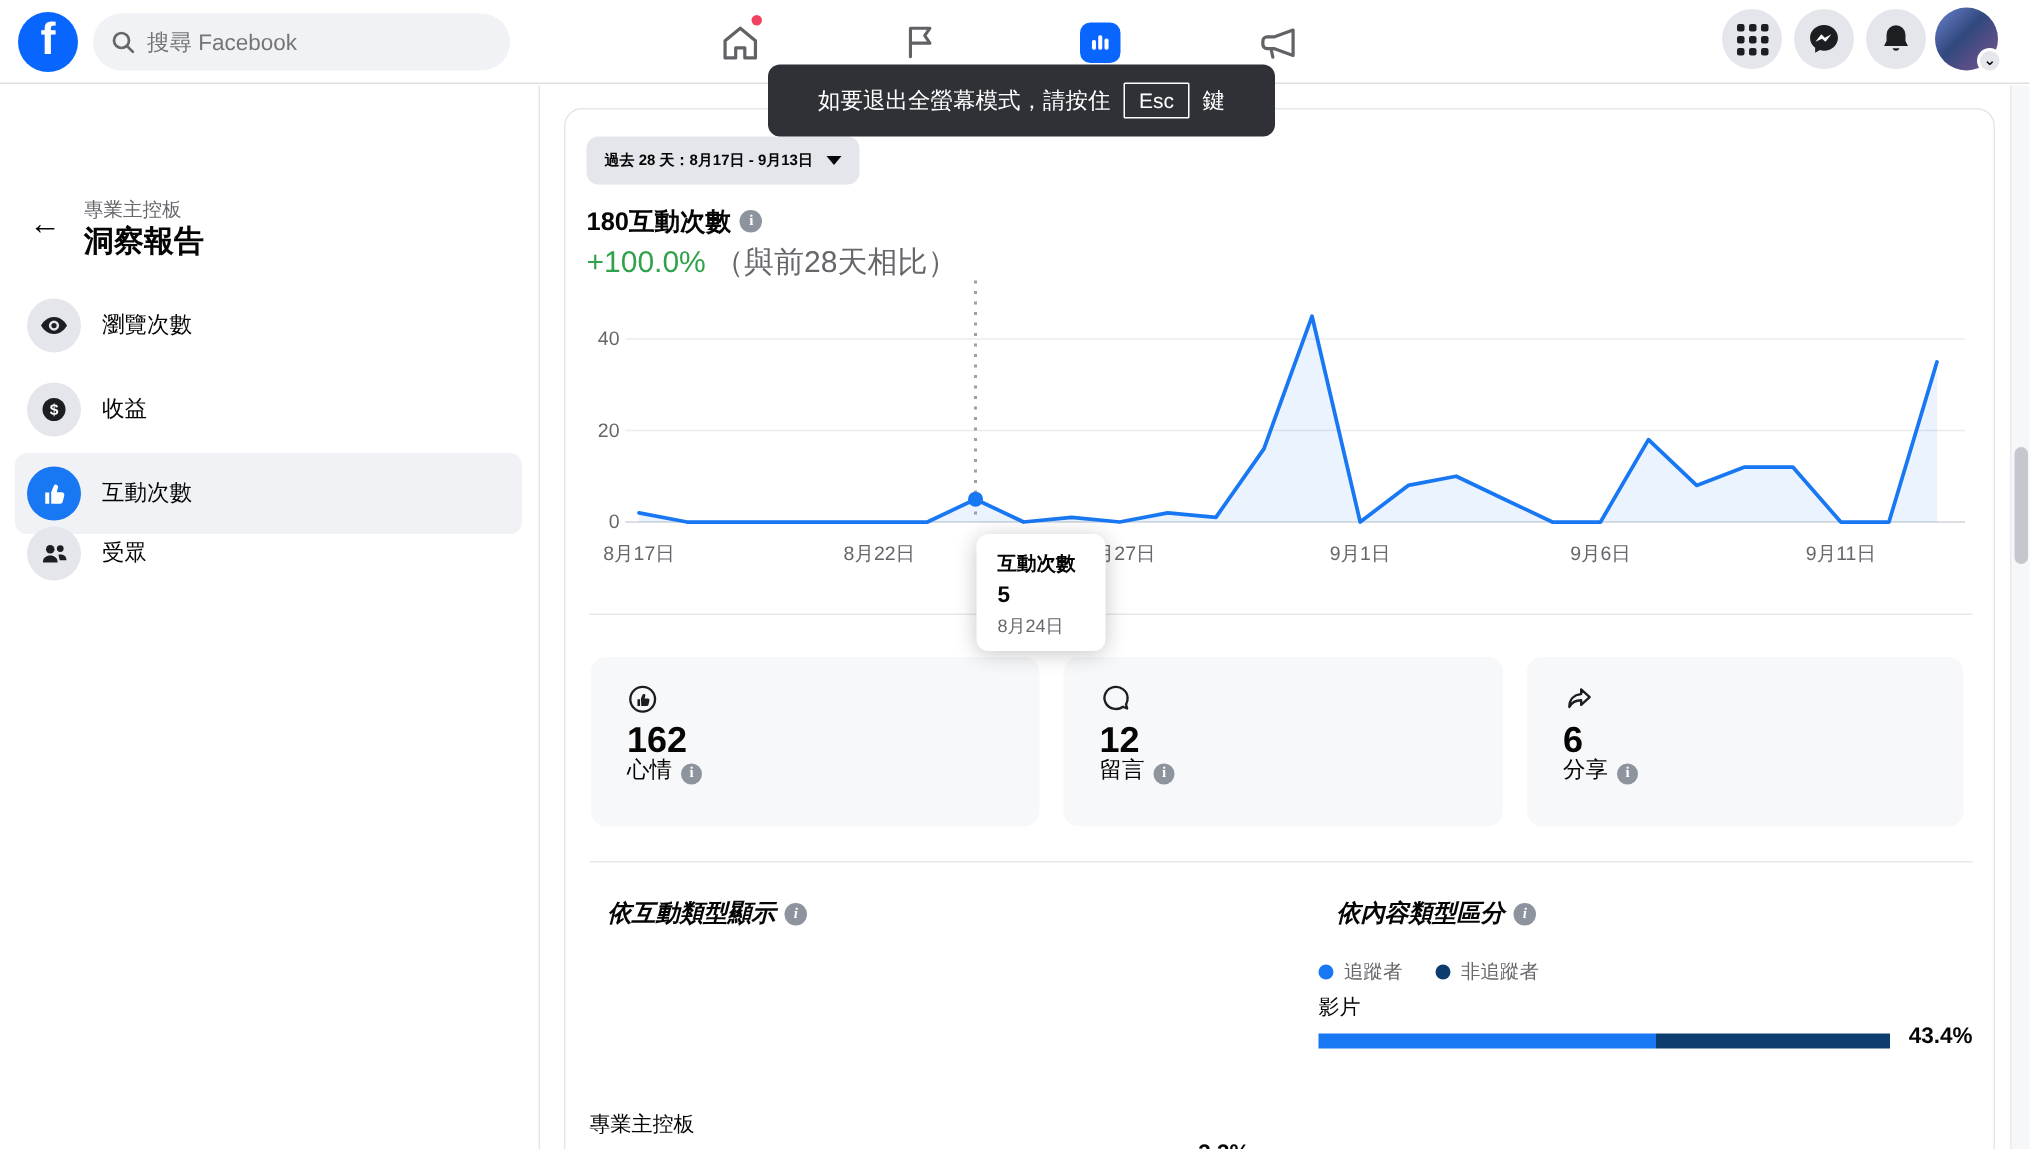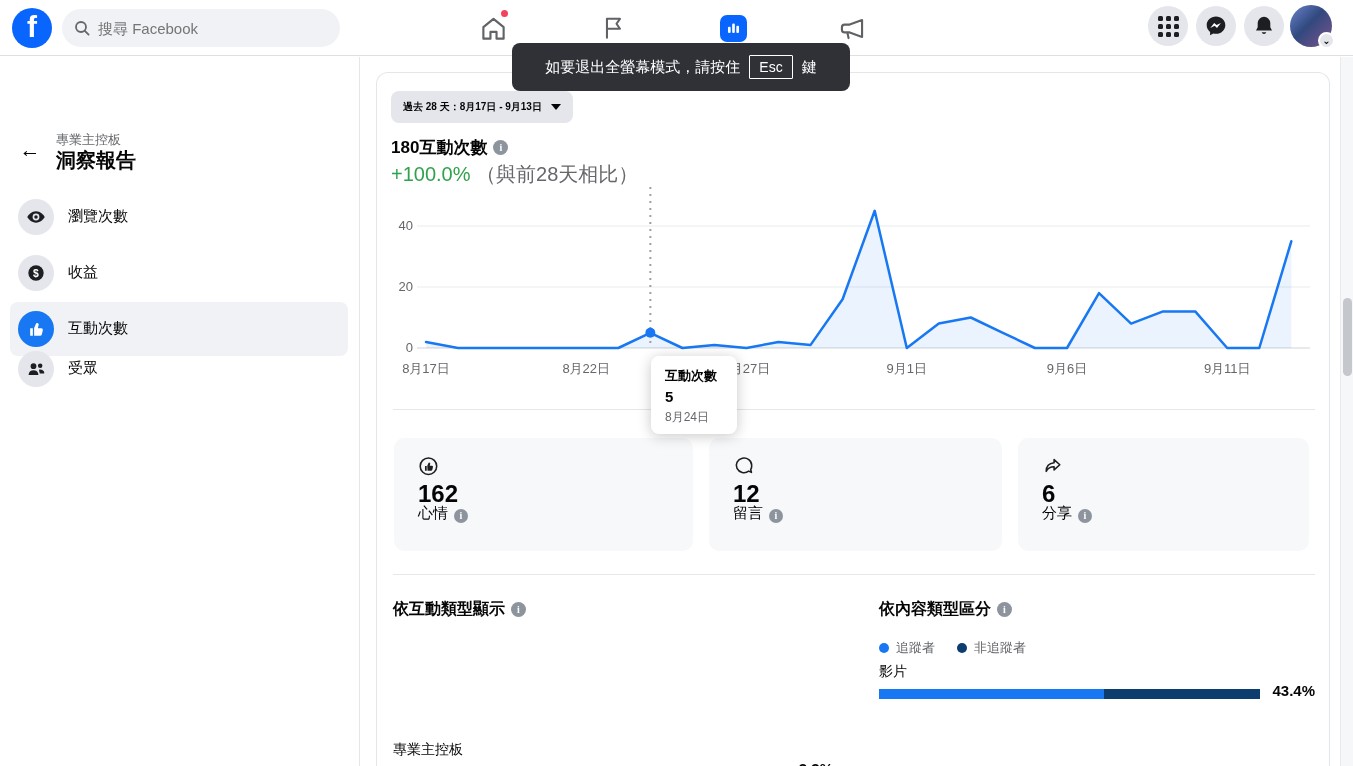--- a/index.html
+++ b/index.html
@@ -71,21 +71,21 @@
   .tooltip .t2 { font-size:15px; font-weight:bold; margin-top:3px; }
   .tooltip .t3 { font-size:12px; color:#65676b; margin-top:4px; }
   .divider { position:absolute; left:16px; width:922px; height:1px; background:#e5e7ea; }
 
   .sum-card { position:absolute; top:365px; height:113px; background:#f7f8fa; border-radius:10px; }
   .sum-card .sic { position:absolute; left:24px; top:17px; }
   .sum-card .val { position:absolute; left:24px; top:42px; font-size:24px; font-weight:bold; }
   .sum-card .lbl { position:absolute; left:24px; top:66px; font-size:15px; display:flex; align-items:flex-end; }
 
   .bk-section { position:absolute; top:526px; height:168px; }
-  .bk-title { position:absolute; left:0; top:0; font-size:16px; font-weight:bold; display:flex; align-items:center; }
+  .bk-title { position:absolute; left:12px; top:0; font-size:16px; font-weight:bold; display:flex; align-items:center;font-style:italic; }
   .bk-legend { position:absolute; left:0; top:40px; font-size:13px; color:#65676b; display:flex; align-items:center; gap:7px; }
   .bk-legend .dot { width:10px; height:10px; border-radius:50%; display:inline-block; }
   .bk-legend .sp { width:8px; }
   .bk-row { position:absolute; left:0; right:0; height:44px; }
   .bk-row .blabel { position:absolute; left:0; top:0; font-size:14px; }
   .bk-row .btrack { position:absolute; left:0; top:26px; height:10px; display:flex; }
   .bk-row .seg-a { height:10px; background:#1877f2; }
   .bk-row .seg-b { height:10px; background:#0d3c6e; }
   .bk-row .bval { position:absolute; right:0; top:19px; font-size:15px; font-weight:600; }
 

